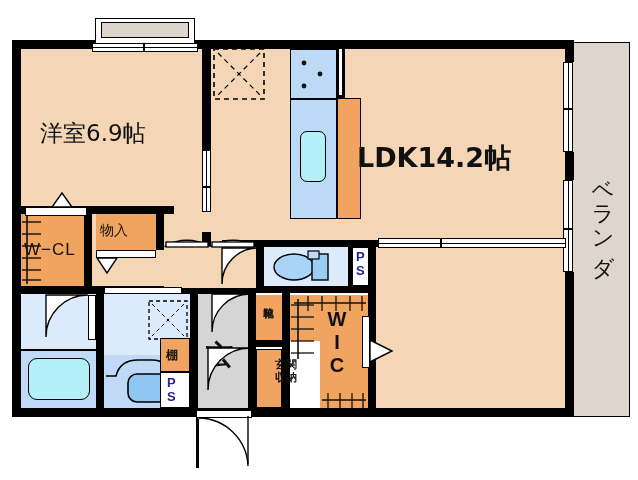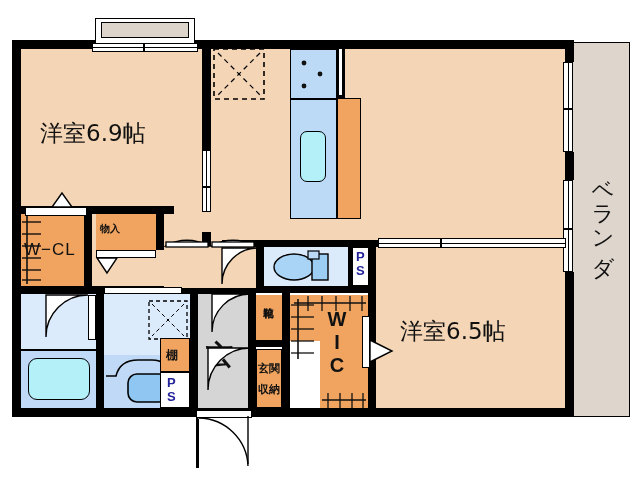--- a/index.html
+++ b/index.html
@@ -13,21 +13,21 @@
   .wet{background:#dcebfb;}
   .wet2{background:#bfd9f7;}
   .genkan{background:#d5d5d5;}
   .white{background:#ffffff;}
   .wall{background:#000000;}
   .ol{border:1.6px solid #000;}
   
   .lbl{position:absolute;color:#111;white-space:nowrap;font-family:"DejaVu Sans","Liberation Sans",sans-serif;}
   .big{font-size:27px;font-weight:700;letter-spacing:0px;}
   .mid{font-size:23px;font-weight:400;}
-  .sm{font-size:10px;font-weight:700;}
+  .sm{font-size:14px;font-weight:400;}
   .xs{font-size:12px;font-weight:700;}
   .tiny{font-size:10.5px;font-weight:700;}
   .vert{writing-mode:vertical-rl;text-orientation:upright;}
   .wcl{font-size:17px;font-weight:400;letter-spacing:1px;font-family:"Liberation Sans",sans-serif;}
   .wic{font-size:20px;font-weight:700;font-family:"Liberation Sans",sans-serif;}
   .ps{font-size:13px;font-weight:700;color:#22229a;font-family:"Liberation Sans",sans-serif;}
   svg{display:block;overflow:visible;}
 </style>
 </head>
 <body>
@@ -188,21 +188,21 @@
 
   <svg class="abs" style="left:208px;top:348px;width:42px;height:44px;">
     <path d="M42,0 A42,42 0 0,0 0,42 L0,0 Z" fill="#fff" stroke="#000" stroke-width="1.4"></path>
   </svg>
 
   <div class="abs closet" style="left:256px;top:295px;width:26px;height:45px;"></div>
   <div class="lbl tiny vert" style="left:262px;top:300px;">靴箱</div>
 
   <div class="abs closet" style="left:256px;top:349px;width:26px;height:59px;"></div>
   <div class="abs closet ol" style="left:256px;top:349px;width:26px;height:59px;"></div>
-  <div class="lbl tiny" style="left:258px;top:358px;writing-mode:horizontal-tb;line-height:21px;width:24px;white-space:normal;font-size:11px;">玄関収納</div>
+  <div class="lbl tiny" style="left:274px;top:358px;writing-mode:horizontal-tb;line-height:13px;width:24px;white-space:normal;text-align:center;font-size:11px;">玄関収納</div>
 
   <div class="abs wet" style="left:264px;top:247px;width:84px;height:39px;"></div>
   <svg class="abs" style="left:272px;top:250px;width:68px;height:34px;">
     <ellipse cx="22" cy="17" rx="20" ry="13" fill="#a9d4f5" stroke="#000" stroke-width="1.4"></ellipse>
     <rect x="40" y="4" width="16" height="26" fill="#9ccdf3" stroke="#000" stroke-width="1.4"></rect>
     <rect x="36" y="1" width="11" height="8" fill="#bcd9f5" stroke="#000" stroke-width="1.2"></rect>
   </svg>
 
   <svg class="abs" style="left:222px;top:248px;width:36px;height:38px;">
     <path d="M36,0 A36,36 0 0,0 0,36 L0,0 Z" fill="#fff" stroke="#000" stroke-width="1.4"></path>
@@ -262,16 +262,16 @@
 
   <div class="abs white ol" style="left:563px;top:180px;width:10px;height:92px;"></div>
   <div class="abs" style="left:568px;top:180px;width:1.4px;height:92px;background:#000;"></div>
   <div class="abs" style="left:563px;top:228px;width:10px;height:1.6px;background:#000;"></div>
 
   <div class="abs white ol" style="left:378px;top:238px;width:188px;height:10px;"></div>
   <div class="abs" style="left:378px;top:243px;width:188px;height:1.3px;background:#000;"></div>
   <div class="abs" style="left:440px;top:238px;width:1.6px;height:10px;background:#000;"></div>
 
   <div class="lbl mid" style="left:40px;top:118px;">洋室6.9帖</div>
-  <div class="lbl mid" style="left:400px;top:316px;">洋室6.5帖</div>
+  <div class="lbl big" style="left:357px;top:140px;">LDK14.2帖</div>
   <div class="lbl mid vert" style="left:588px;top:165px;font-size:22px;">ベランダ</div>
 
 </div>
 
 </body></html>

